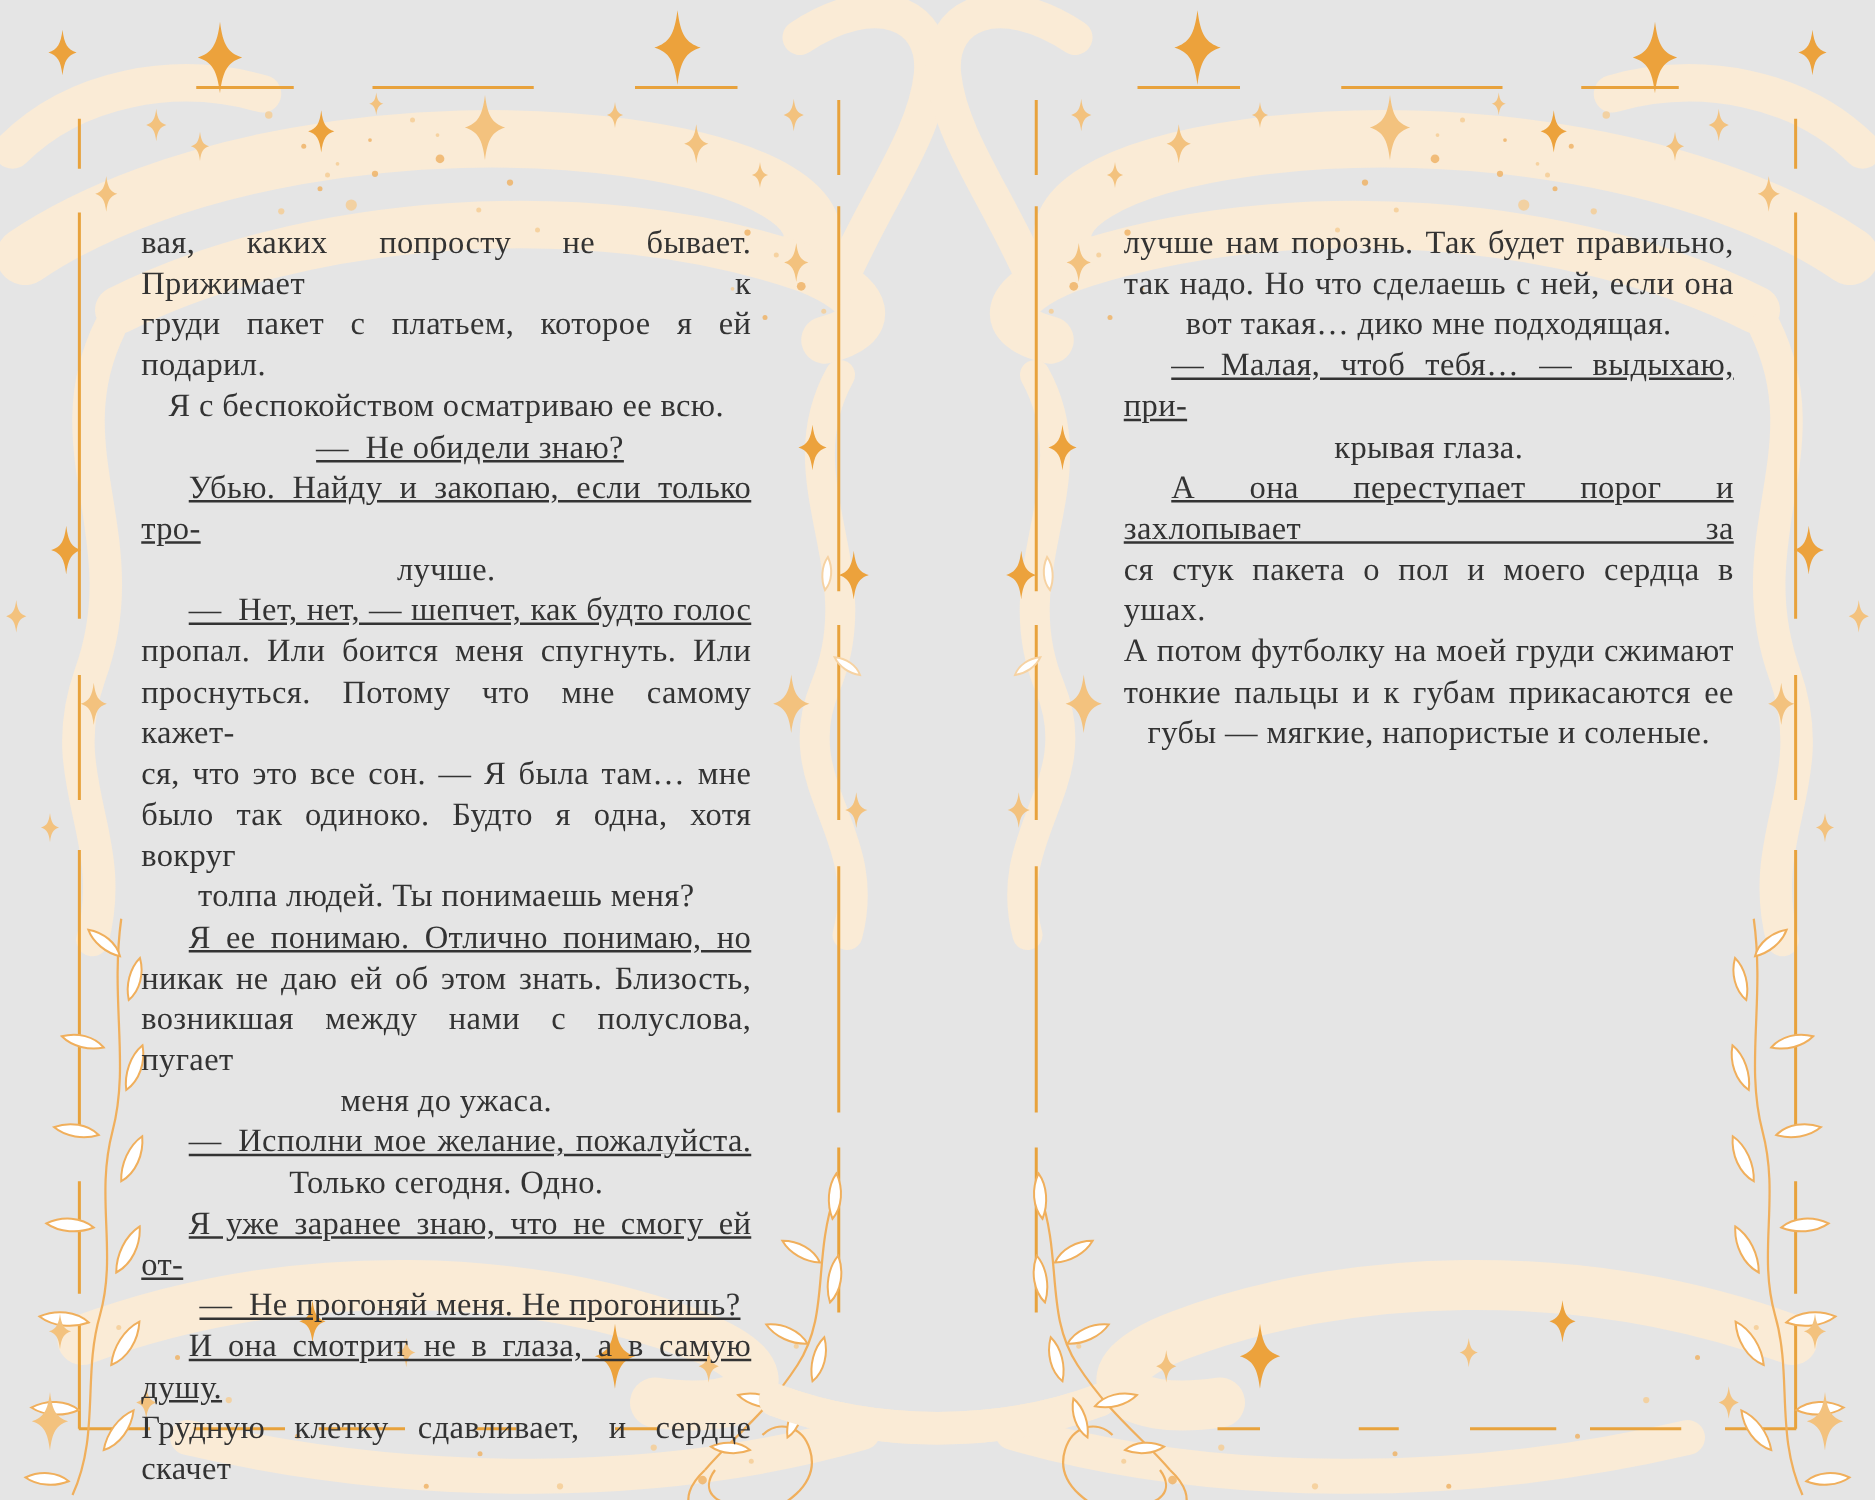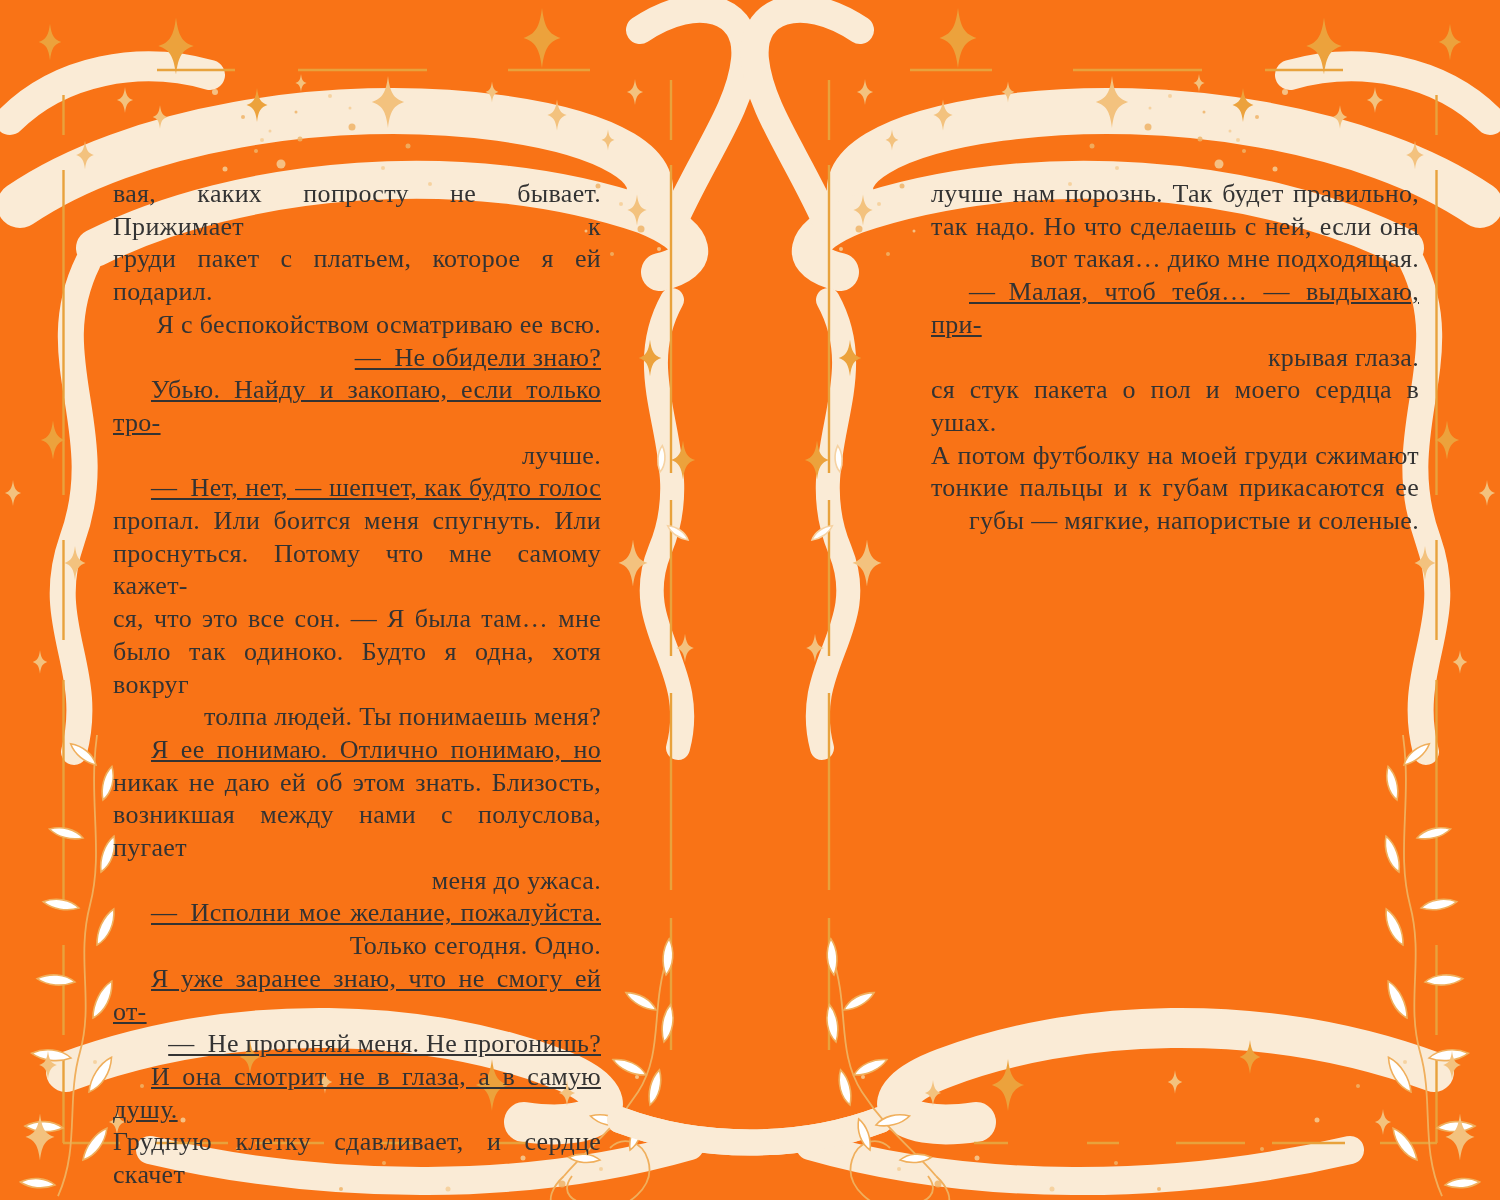--- a/index.html
+++ b/index.html
@@ -1,23 +1,23 @@
 <!DOCTYPE html>
 <html><head>
 <meta charset="utf-8">
 <style>
   html,body{margin:0;padding:0;background:#fff;}
-  .spread{position:relative;width:1500px;height:1200px;background:#f97316;overflow:hidden;
+  .spread{position:relative;width:1500px;height:1200px;background:#e5e5e5;overflow:hidden;
           font-family:"Liberation Serif", serif;}
   #decor{position:absolute;left:0;top:0;}
   .text-col{position:absolute;top:178px;width:488px;color:#333;
             font-size:26px;line-height:32.7px;letter-spacing:0.3px;}
   .col-left{left:113px;}
-  .col-right{left:899px;margin-left:32px;}
-  .line{text-align:right;}
+  .col-right{left:899px;}
+  .line{text-align:center;}
   .line.just{text-align:justify;text-align-last:justify;}
   .line.ind{text-indent:38px;text-decoration:underline;}
 </style>
 </head>
 <body>
 
 <div class="spread">
 
   <svg id="decor" width="1500" height="1200" viewBox="0 0 1500 1200" xmlns="http://www.w3.org/2000/svg" xmlns:xlink="http://www.w3.org/1999/xlink">
     <defs>
@@ -176,18 +176,19 @@
       <div class="line ind">— Не прогоняй меня. Не прогонишь?</div>
       <div class="line just ind">И она смотрит не в глаза, а в самую душу.</div>
       <div class="line just">Грудную клетку сдавливает, и сердце скачет</div>
     </div>
   <div class="text-col col-right" style="color: rgb(51, 51, 51);">
       <div class="line just">лучше нам порознь. Так будет правильно,</div>
       <div class="line just">так надо. Но что сделаешь с ней, если она</div>
       <div class="line">вот такая… дико мне подходящая.</div>
       <div class="line just ind">— Малая, чтоб тебя… — выдыхаю, при-</div>
       <div class="line">крывая глаза.</div>
+      <div class="line just ind">А она переступает порог и захлопывает за</div>
       <div class="line just">ся стук пакета о пол и моего сердца в ушах.</div>
       <div class="line just">А потом футболку на моей груди сжимают</div>
       <div class="line just">тонкие пальцы и к губам прикасаются ее</div>
       <div class="line">губы — мягкие, напористые и соленые.</div>
     </div>
 </div>
 
 </body></html>

